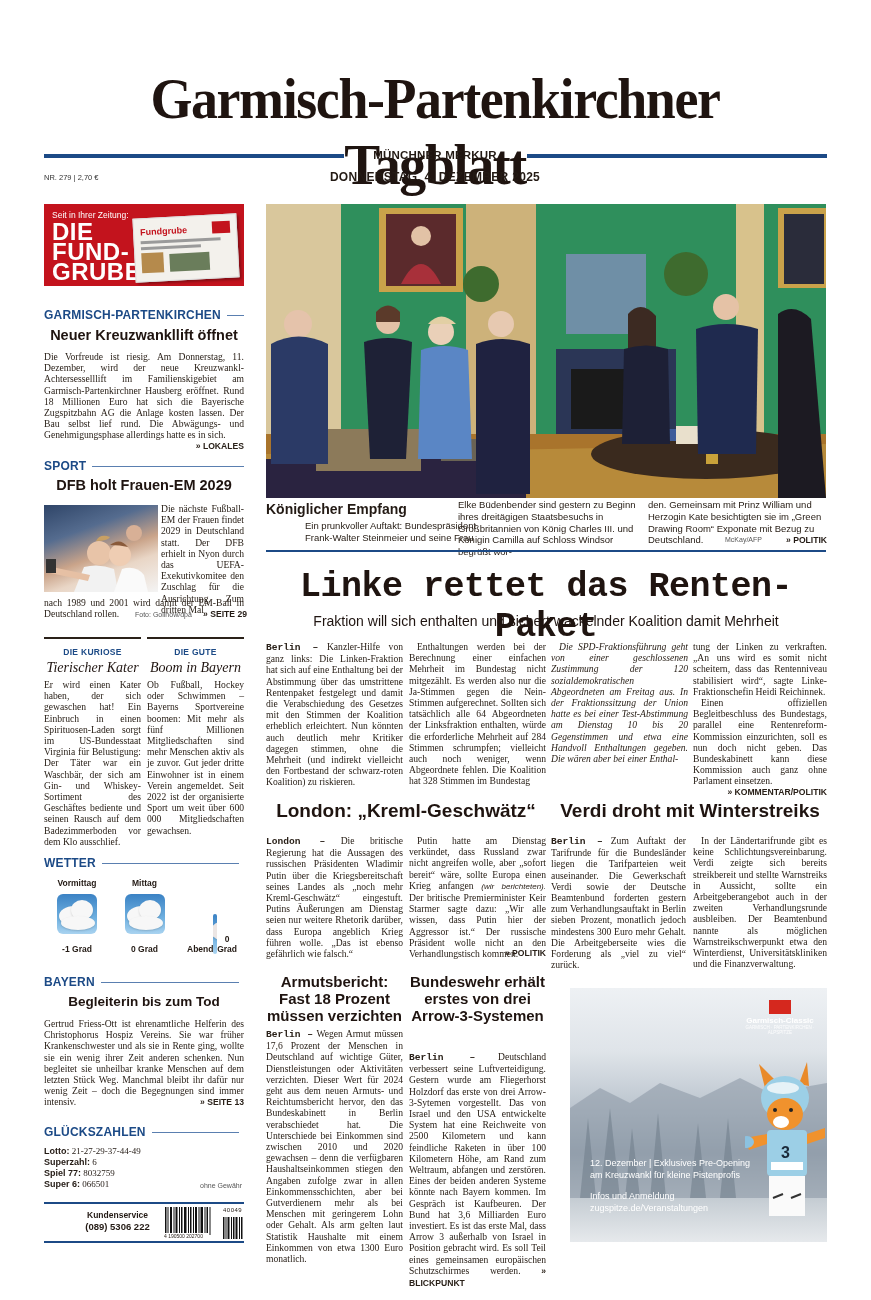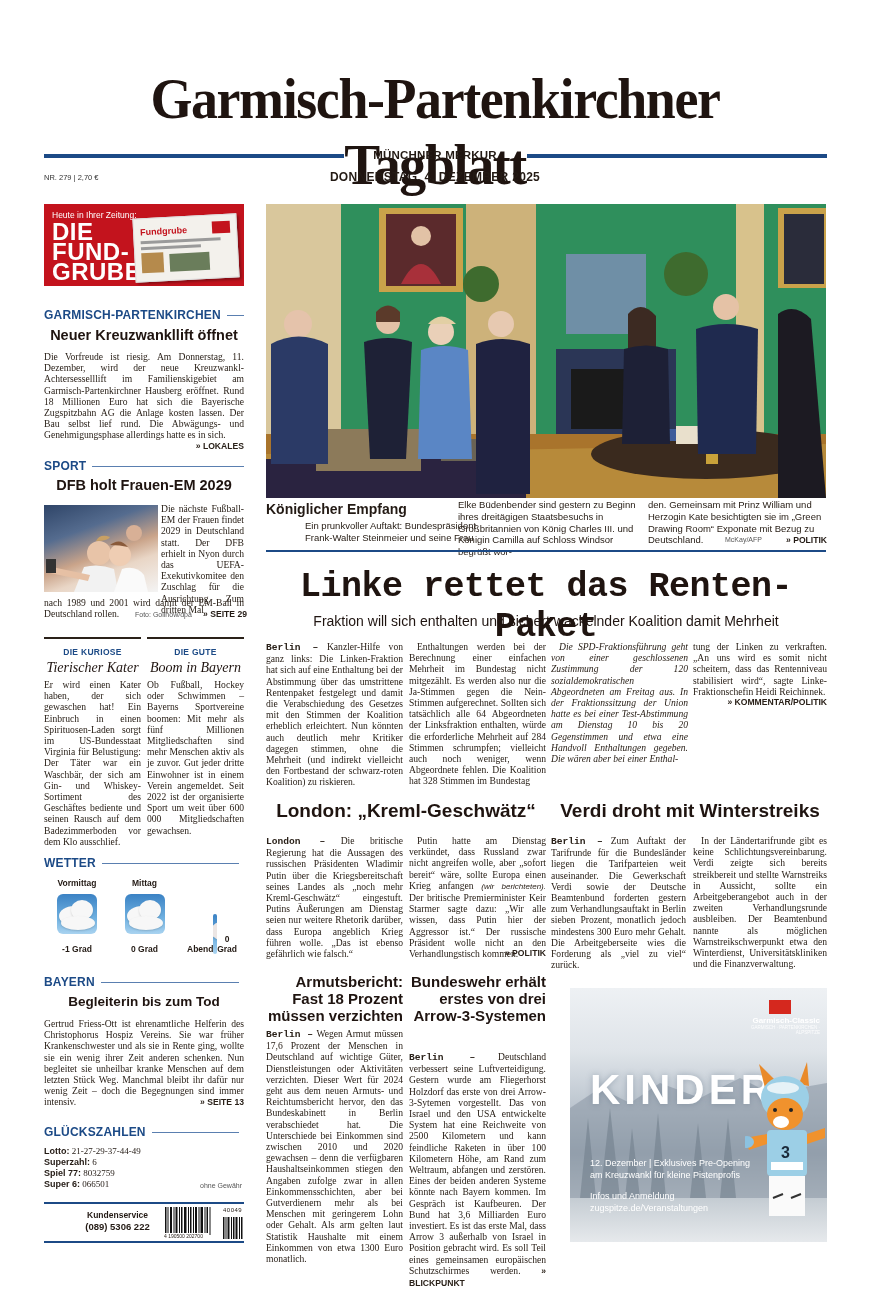--- a/index.html
+++ b/index.html
@@ -65,45 +65,45 @@
   .caption-col { font-size: 9.5px; line-height: 11.8px; color: #2a2119; }
 
   .lead-head { left: 266px; top: 567px; width: 560px; text-align: center; font-size: 35px; font-weight: bold; letter-spacing: -0.5px; color: #1f1410; font-family: Liberation Mono, monospace; }
   .lead-sub { left: 266px; top: 613px; width: 560px; text-align: center; font-size: 14px; color: #1f1410; }
 
   .col-text { font-size: 9.6px; line-height: 11.2px; text-align: justify; color: #2a2119; text-indent: 0; }
   .col-text .indent { padding-left: 8px; }
   .lede { font-family: Liberation Mono, monospace; font-weight: bold; }
 
   .h2 { font-size: 19px; font-weight: bold; color: #1f1410; text-align: center; }
-  .h3 { font-size: 15px; font-weight: bold; color: #1f1410; text-align: right; line-height: 17px; }
+  .h3 { font-size: 15px; font-weight: bold; color: #1f1410; text-align: center; line-height: 17px; }
 
   
   .ad { left: 570px; top: 988px; width: 257px; height: 254px; overflow: hidden;
         background: linear-gradient(180deg, #eef1f4 0%, #dfe4e9 25%, #b7c1cb 50%, #9aa7b3 65%, #c9d0d6 85%, #e6e9ec 100%); }
-  .ad-logo { left: 170px; top: 12px; width: 80px; text-align: right; color: #fff; }
+  .ad-logo { left: 170px; top: 12px; width: 80px; text-align: center; color: #fff; }
   .ad-logo .mark { width: 22px; height: 14px; background: #d5281e; margin: 0 auto 2px; }
   .ad-logo .name { font-size: 8px; font-weight: bold; }
   .ad-logo .tag { font-size: 4.5px; opacity: 0.9; }
   .ad-big { left: 20px; top: 82px; color: #fff; font-size: 42px; font-weight: bold; line-height: 40px; letter-spacing: 4px; text-shadow: 0 0 6px rgba(80,100,120,0.4); }
   .ad-line { left: 20px; color: #fff; font-size: 9px; line-height: 12px; }
   .fox { left: 175px; top: 70px; width: 80px; height: 170px; }
 </style>
 </head>
 <body>
 
 <div class="abs masthead-title">Garmisch-Partenkirchner Tagblatt</div>
 <div class="abs rule-blue" style="left:44px; top:154px; width:300px;"></div>
 <div class="abs rule-blue" style="left:527px; top:154px; width:300px;"></div>
 <div class="abs mm-label sans">MÜNCHNER MERKUR</div>
 <div class="abs issue sans">NR. 279 | 2,70 €</div>
 <div class="abs dateline sans">DONNERSTAG, 4. DEZEMBER 2025</div>
 
 <div class="abs promo">
-  <div class="abs promo-kicker sans">Heute in Ihrer Zeitung:</div>
+  <div class="abs promo-kicker sans">Seit in Ihrer Zeitung:</div>
   <div class="abs promo-big sans">
     <div>DIE</div>
     <div>FUND-</div>
     <div>GRUBE</div>
   </div>
   <div class="abs promo-paper">
     <span class="brand sans">Fundgrube</span>
     <span class="badge"></span>
     <span class="line" style="top:22px; width:80px;"></span>
     <span class="line" style="top:28px; width:60px;"></span>
@@ -315,20 +315,21 @@
   <span class="lede">Berlin –</span> <span>Kanzler-Hilfe von ganz links: Die Linken-Fraktion hat sich auf eine Enthaltung bei der Abstimmung über das umstrittene Rentenpaket festgelegt und damit die Verabschiedung des Gesetzes mit den Stimmen der Koalition erheblich erleichtert. Nun könnten auch deutlich mehr Kritiker dagegen stimmen, ohne die Mehrheit (und indirekt vielleicht den Fortbestand der schwarz-roten Koalition) zu riskieren.</span>
 </div>
 <div class="abs col-text" style="left:409px; top:641px; width:137px;">
   <span class="indent"></span><span>Enthaltungen werden bei der Berechnung einer einfachen Mehrheit im Bundestag nicht mitgezählt. Es werden also nur die Ja-Stimmen gegen die Nein-Stimmen aufgerechnet. Sollten sich tatsächlich alle 64 Abgeordneten der Linksfraktion enthalten, würde die erforderliche Mehrheit auf 284 Stimmen schrumpfen; vielleicht auch noch weniger, wenn Abgeordnete fehlen. Die Koalition hat 328 Stimmen im Bundestag</span>
 </div>
 <div class="abs col-text" style="left:551px; top:641px; width:137px;">
   <div style="text-indent:8px;font-style:italic;">Die SPD-Fraktionsführung geht von einer geschlossenen Zustimmung der 120 sozialdemokratischen Abgeordneten am Freitag aus. In der Fraktionssitzung der Union hatte es bei einer Test-Abstimmung am Dienstag 10 bis 20 Gegenstimmen und etwa eine Handvoll Enthaltungen gegeben. Die wären aber bei einer Enthal-</div>
 </div>
 <div class="abs col-text" style="left:693px; top:641px; width:134px;">
   <div>tung der Linken zu verkraften. „An uns wird es somit nicht scheitern, dass das Rentenniveau stabilisiert wird“, sagte Linke-Fraktionschefin Heidi Reichinnek.</div>
+  <div style="text-indent:8px;">Einen offiziellen Begleitbeschluss des Bundestags, parallel eine Rentenreform-Kommission einzurichten, soll es nun doch nicht geben. Das Bundeskabinett kann diese Kommission auch ganz ohne Parlament einsetzen.</div>
   <span class="ref ref-right">» KOMMENTAR/POLITIK</span>
 </div>
 
 <div class="abs h2 sans" style="left:266px; top:800px; width:280px;">London: „Kreml-Geschwätz“</div>
 <div class="abs col-text" style="left:266px; top:835px; width:137px;">
   <span class="lede">London –</span> <span>Die britische Regierung hat die Aussagen des russischen Präsidenten Wladimir Putin über die Kriegsbereitschaft seines Landes als „noch mehr Kreml-Geschwätz“ eingestuft. Putins Äußerungen am Dienstag seien nur weitere Rhetorik darüber, dass Europa angeblich Krieg führen wolle. „Das ist ebenso gefährlich wie falsch.“</span>
 </div>
 <div class="abs col-text" style="left:409px; top:835px; width:137px;">
   <span class="indent"></span><span>Putin hatte am Dienstag verkündet, dass Russland zwar nicht angreifen wolle, aber „sofort bereit“ wäre, sollte Europa einen Krieg anfangen</span> <i class="sans" style="font-size:8px;">(wir berichteten).</i> <span>Der britische Premierminister Keir Starmer sagte dazu: „Wir alle wissen, dass Putin hier der Aggressor ist.“ Der russische Präsident wolle nicht an den Verhandlungstisch kommen.</span>
   <span class="ref" style="float:right; margin-top:-11px;">» POLITIK</span>
@@ -364,21 +365,20 @@
         <path d="M120 150 L128 75 L136 150z"></path>
         <path d="M150 150 L158 70 L166 150z"></path>
     </g>
   </svg>
   <div class="abs ad-logo sans">
     <div class="mark"></div>
     <div class="name">Garmisch-Classic</div>
     <div class="tag">GARMISCH · PARTENKIRCHEN · ALPSPITZE</div>
   </div>
   <div class="abs ad-big sans">
-    <div>KINDER</div>
   </div>
   <div class="abs ad-line sans" style="top:169px;">12. Dezember | Exklusives Pre-Opening</div>
   <div class="abs ad-line sans" style="top:181px;">am Kreuzwankl für kleine Pistenprofis</div>
   <div class="abs ad-line sans" style="top:202px;">Infos und Anmeldung</div>
   <div class="abs ad-line sans" style="top:214px;">zugspitze.de/Veranstaltungen</div>
   <svg class="abs fox" viewBox="0 0 80 170">
     <path d="M20 30 L14 6 L30 22z" fill="#e98a2a"></path>
     <path d="M54 26 L62 4 L64 28z" fill="#e98a2a"></path>
     <ellipse cx="40" cy="40" rx="24" ry="22" fill="#9ccfe6"></ellipse>
     <ellipse cx="38" cy="30" rx="16" ry="6" fill="#e6f2f7"></ellipse>

